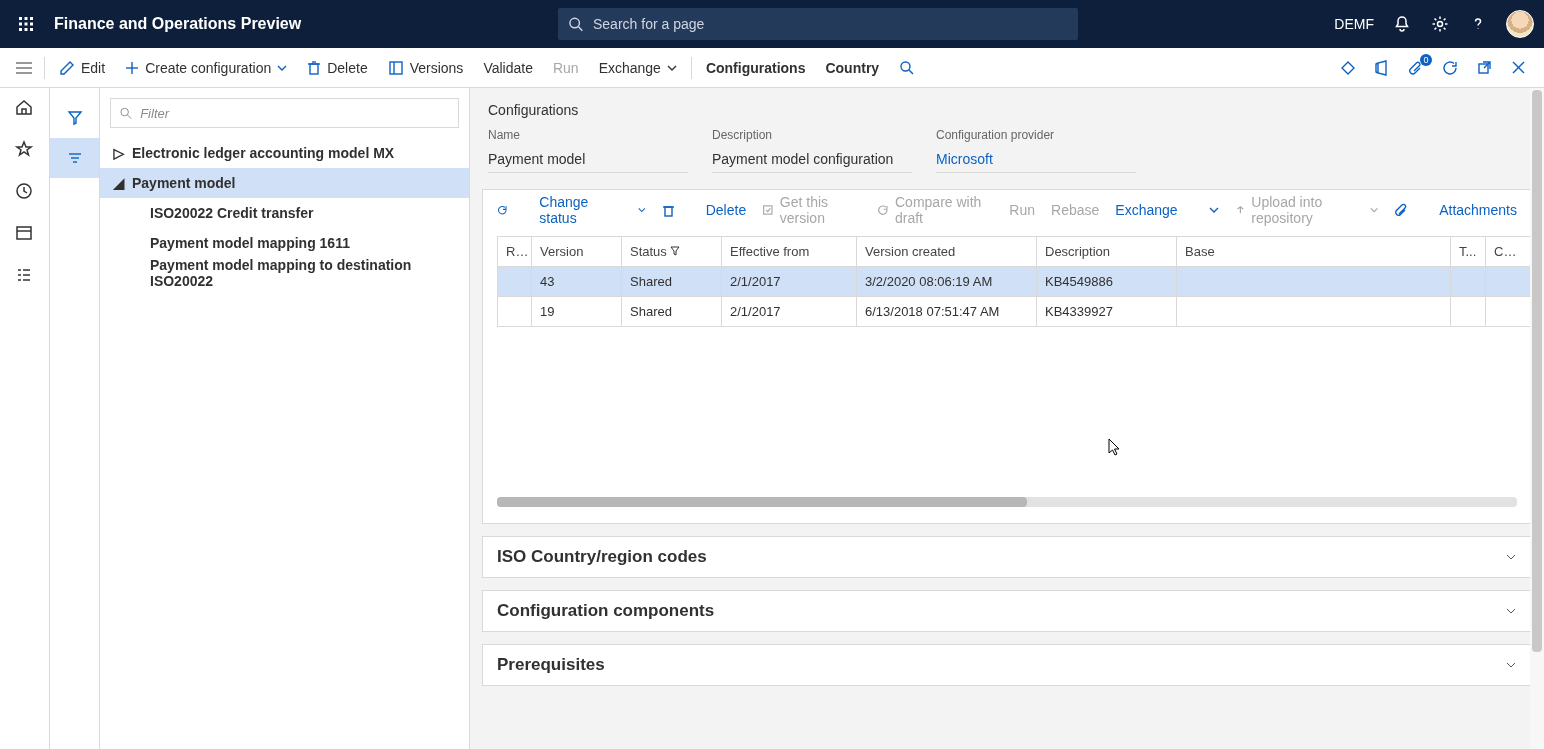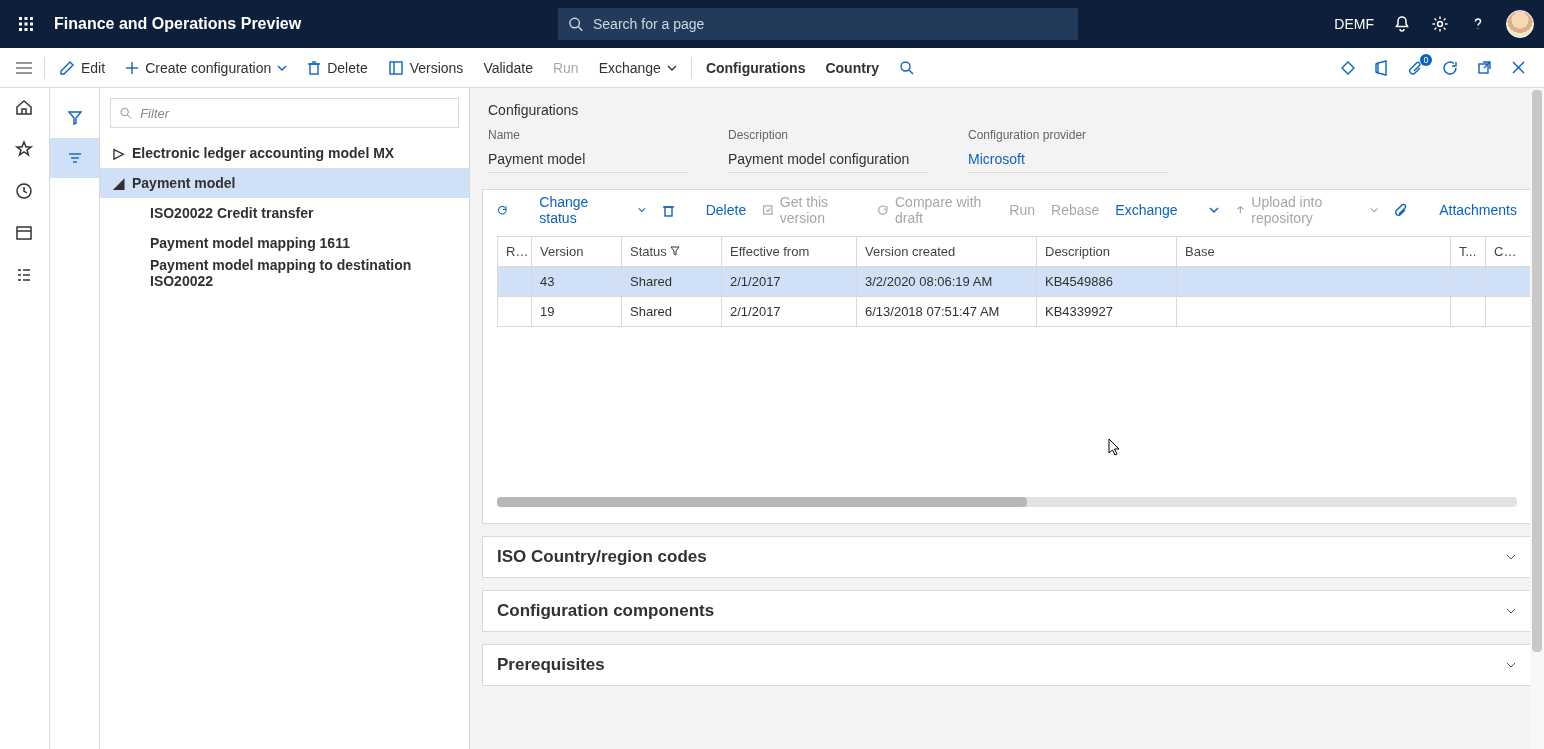--- a/index.html
+++ b/index.html
@@ -67,21 +67,21 @@
   .tree-item.selected{background:var(--d365-sel-tree);font-weight:600;}
   .tree-item .caret{width:14px;display:flex;justify-content:center;margin-right:6px;}
   .tree-item.bold{font-weight:600;}
   .tree-item.child{padding-left:50px;font-weight:700;}
   .splitter{position:absolute; left:466px; top:115px; width:36px; height:170px; pointer-events:none;}
   .splitter svg{stroke:#7a3fa8;stroke-width:4;fill:none;}
 
   .content{flex:1;background:var(--d365-grey-bg);overflow:auto;position:relative;}
 
   .crumb{padding:14px 18px 0 18px;font-size:14px;color:var(--d365-text);}
-  .details{display:flex;gap:40px;padding:10px 18px 16px 18px;}
+  .details{display:flex;gap:24px;padding:10px 18px 16px 18px;}
   .field{display:flex;flex-direction:column;}
   .field label{font-size:12px;color:#666;margin-bottom:4px;}
   .field .val{font-size:14px;padding:5px 0;border-bottom:1px solid var(--d365-grey-line);min-width:200px;}
   .field .link{color:var(--d365-link);}
 
   .card{background:#fff;border:1px solid var(--d365-grey-line);margin:0 12px 12px 12px;}
   .card-head{display:flex;align-items:center;padding:10px 14px;font-size:17px;font-weight:600;cursor:pointer;}
   .card-head .spacer{flex:1;}
   .card-head .meta{font-size:13px;font-weight:400;color:#333;display:flex;align-items:center;gap:12px;}
   .card-head .chev svg{stroke:#555;}

